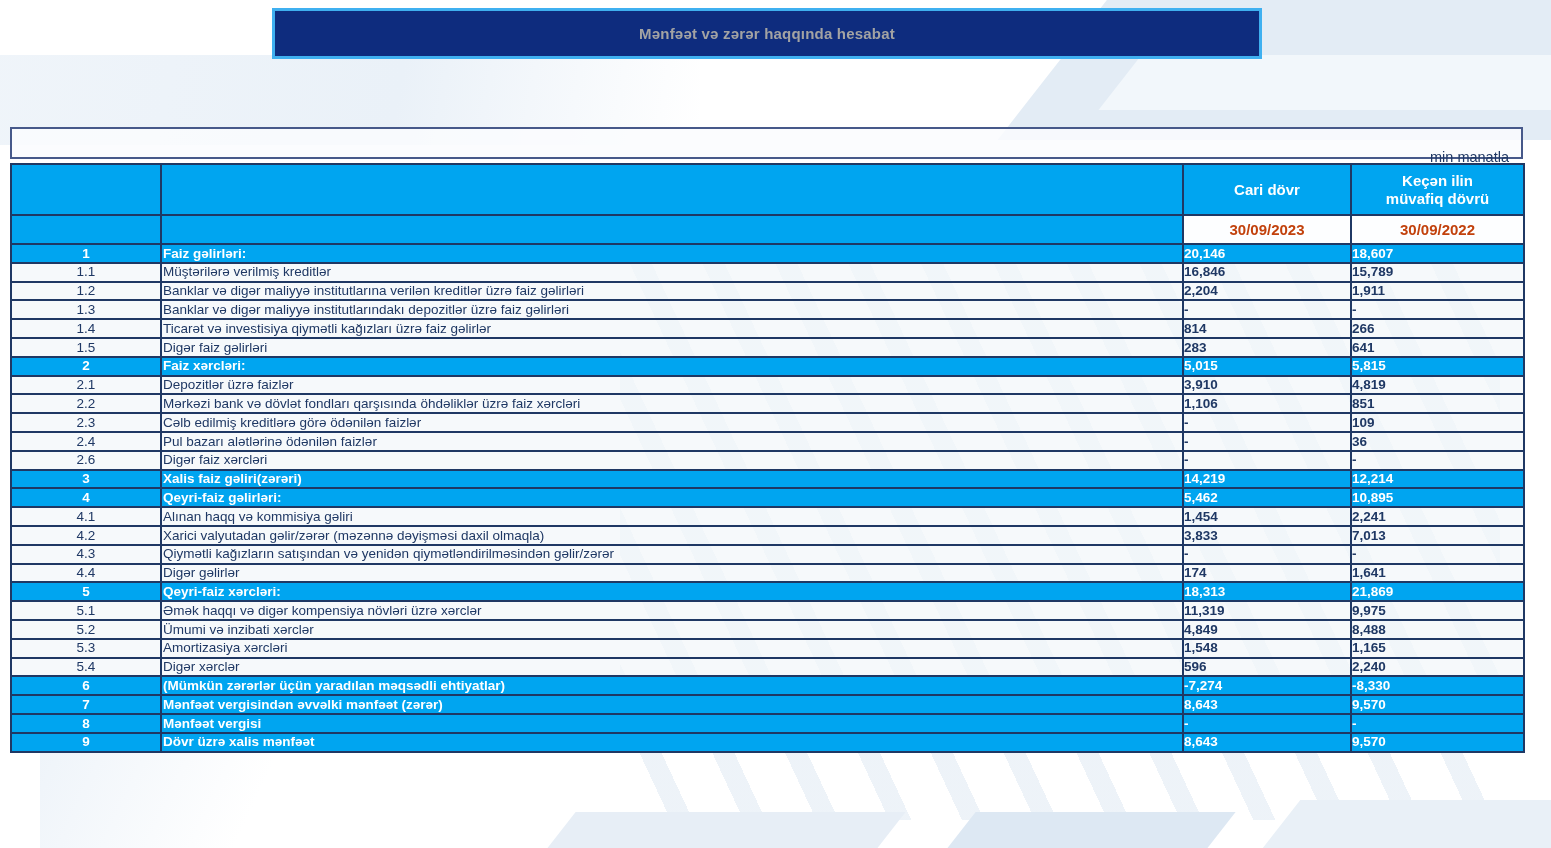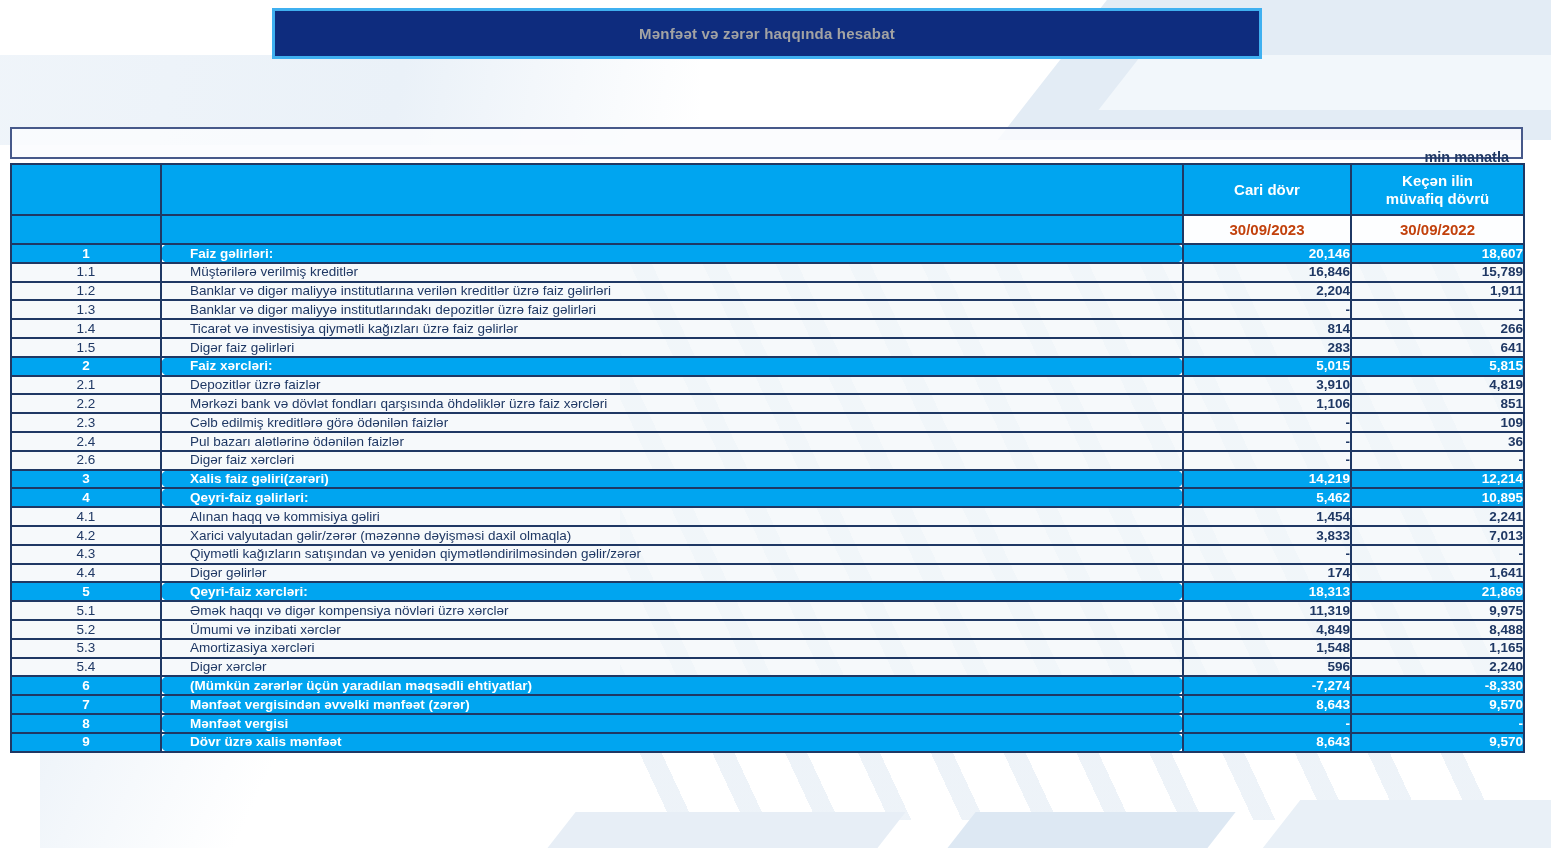--- a/index.html
+++ b/index.html
@@ -47,21 +47,21 @@
   }
 
   
   .unit-bar {
     position:absolute; left:10px; top:127px; width:1513px; height:32px;
     border:2px solid #47598A;
     background:rgba(250,252,254,0.85);
     display:flex; align-items:center; justify-content:flex-end;
     padding-right:12px;
   }
-  .unit-bar span { font-size:14.5px; color:#1F3864; font-weight:700;margin-top:27px; }
+  .unit-bar span { font-size:14.5px; color:#1F3864; font-weight:400;margin-top:27px; }
 
   
   .report-table {
     position:absolute; left:10px; top:163px; width:1513px;
     border-collapse:collapse; table-layout:fixed;
   }
   .report-table th, .report-table td {
     border:2px solid #1F3864;
     overflow:hidden; white-space:nowrap;
   }
@@ -72,22 +72,22 @@
   .dates td { height:29px; font-size:15px; font-weight:bold; text-align:center; vertical-align:middle; }
   .dates .blue-fill { background:#00A5F0; }
   .dates .date-cell { background:#FDFEFF; color:#c2410c; }
 
   .report-table tbody td {
     height:18.8px; font-size:13.5px; line-height:1; vertical-align:middle;
   }
   .item-row td  { background:rgba(242,246,250,0.72); color:#1F3864; }
   .section-row td { background:#00A5F0; color:#ffffff; font-weight:bold; }
   .c-no   { text-align:center; }
-  .c-label{ text-align:left; padding-left:28px;border-radius:8px; }
-  .c-val  { text-align:right; font-weight:600;margin-top:28px; }
+  .c-label{ text-align:left; padding-left:1px; }
+  .c-val  { text-align:left; font-weight:600;margin-top:28px; }
   .section-row .c-val { font-weight:bold; }
 </style>
 </head>
 <body>
 
 <div class="wm wm-topleft"></div>
 <div class="wm wm-topright"></div>
 <div class="wm wm-topright2"></div>
 <div class="wm wm-mid"></div>
 <div class="wm wm-bottom1"></div>

